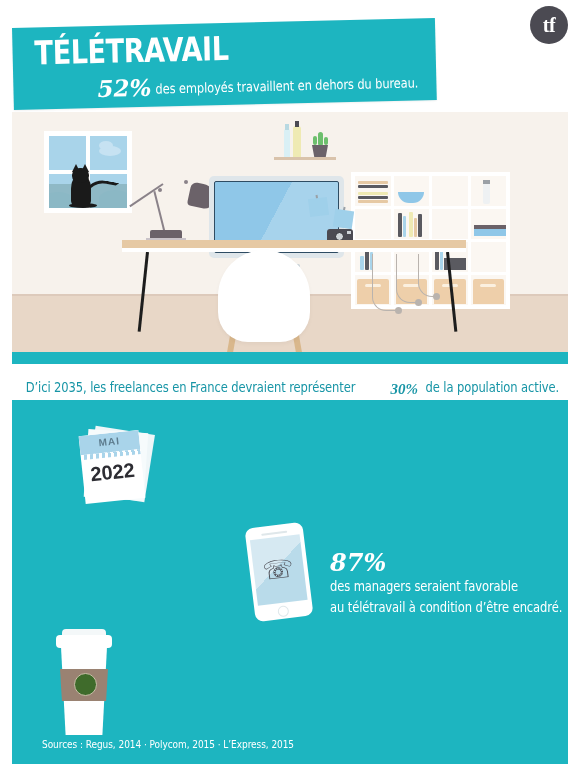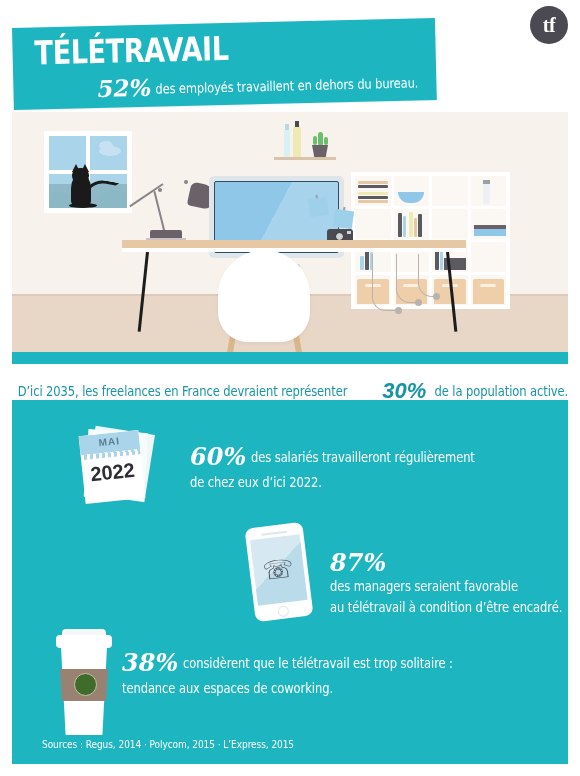--- a/index.html
+++ b/index.html
@@ -248,22 +248,22 @@
   .mid-line {
     position:absolute; left:0; top:378px; width:580px;
     text-align:center; color:#1795a6; white-space:nowrap; z-index:20;
   }
   .mid-text {
     font-family:"DejaVu Sans Condensed","Liberation Sans Narrow","Liberation Sans", sans-serif;
     font-size:13.5px; letter-spacing:-0.1px;
     display:inline-block; transform:scaleX(0.95); transform-origin:center;
   }
   .mid-pct {
-    font-family:Liberation Sans, sans-serif; font-style:italic; font-weight:bold;
-    font-size:22px; vertical-align:-2px;margin-left:22px;
+    font-family:Liberation Serif, serif; font-style:italic; font-weight:bold;
+    font-size:15px; vertical-align:-2px;margin-left:22px;
   }
 
   
   .lower-panel {
     position:absolute; left:12px; top:400px; width:556px; height:364px;
     background:#1db5c0; z-index:15;
   }
 
   .stat-row { position:absolute; color:#ffffff; }
   .stat-text {
@@ -508,25 +508,20 @@
 
     <div class="calendar-wrap">
       <div class="cal-back2"></div>
       <div class="cal-back1"></div>
       <div class="cal-main">
         <div class="cal-head">MAI</div>
         <div class="cal-teeth"></div>
         <div class="cal-year">2022</div>
       </div>
     </div>
-    <div class="stat-row" style="left:178px; top:42px; width:330px;">
-      <span class="stat-pct">60%</span>
-      <span class="stat-text">des salariés travailleront régulièrement</span>
-      <div class="stat-text" style="margin-top:2px;">de chez eux d’ici 2022.</div>
-    </div>
 
     <div class="phone-wrap">
       <div class="phone-body"></div>
       <div class="phone-speaker"></div>
       <div class="phone-screen"></div>
       <div class="phone-icon">☏</div>
       <div class="phone-home"></div>
     </div>
     <div class="stat-row" style="left:318px; top:148px; width:250px;">
       <span class="stat-pct">87%</span>
@@ -534,22 +529,17 @@
       <div class="stat-text" style="margin-top:2px;">au télétravail à condition d’être encadré.</div>
     </div>
 
     <div class="cup-wrap">
       <div class="cup-lid-top"></div>
       <div class="cup-lid"></div>
       <div class="cup-body"></div>
       <div class="cup-sleeve"></div>
       <div class="cup-logo"></div>
     </div>
-    <div class="stat-row" style="left:110px; top:248px; width:400px;">
-      <span class="stat-pct">38%</span>
-      <span class="stat-text">considèrent que le télétravail est trop solitaire :</span>
-      <div class="stat-text" style="margin-top:2px;">tendance aux espaces de coworking.</div>
-    </div>
 
     <div class="sources">Sources :  Regus, 2014 · Polycom, 2015 · L’Express, 2015</div>
   </div>
 
 </div>
 
 </body></html>

